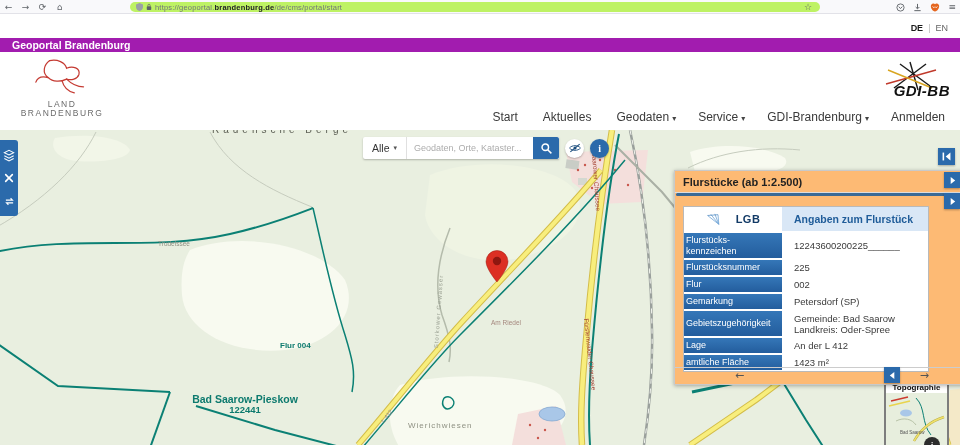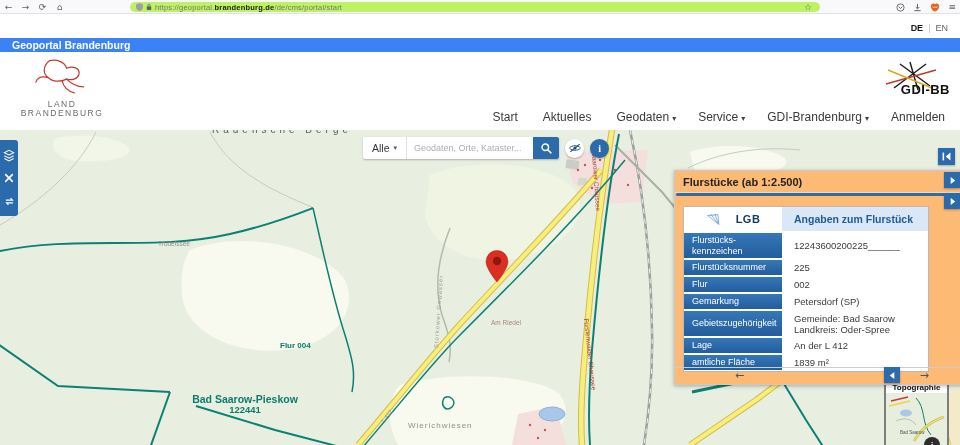--- a/index.html
+++ b/index.html
@@ -22,30 +22,30 @@
                   align-items:center; gap:8px; }
   .chrome-right .ric { font-family:"DejaVu Sans",sans-serif; font-size:9px; color:#5f6368; }
   .star { position:absolute; right:148px; top:1.5px; font-size:9px; color:#5f6368;
           font-family:"DejaVu Sans",sans-serif; }
 
   
   .langrow { left:0; top:14px; width:960px; height:24px; background:#fff; z-index:55; }
   .lang { position:absolute; right:12px; top:9px; font-size:9px; color:#666; }
   .lang b { color:#1a1a1a; }
   .lang .sep { color:#bbb; margin:0 5px; }
-  .portalbar { left:0; top:38px; width:960px; height:14px; background:#3b82f6; color:#fff;
+  .portalbar { left:0; top:38px; width:960px; height:14px; background:#a21caf; color:#fff;
                font-size:10.5px; font-weight:bold; line-height:14px; padding-left:12px; z-index:55; }
 
   
   .sitehead { left:0; top:52px; width:960px; height:78px; background:#fff; z-index:50; }
   .landlogo { position:absolute; left:14px; top:4px; width:96px; text-align:center; }
   .landlogo .lt { font-size:8.5px; letter-spacing:1.5px; color:#6b6b6b; line-height:9px; }
   .gdilogo { position:absolute; right:10px; top:8px; width:76px; height:44px; }
-  .gdilogo span { position:absolute; right:0; top:22px; font-size:13px; font-weight:bold;
-                  color:#111; letter-spacing:.5px; }
+  .gdilogo span { position:absolute; right:0; top:22px; font-size:15px; font-weight:bold;
+                  color:#111; letter-spacing:.5px;font-style:italic; }
   .mainnav { position:absolute; right:12px; top:58px; display:flex; gap:22px;
              font-size:12px; color:#3a3a3a; }
   .mainnav .ni { cursor:pointer; white-space:nowrap; }
   .mainnav .caret { font-size:8px; color:#444; margin-left:3px;
                     font-family:"DejaVu Sans",sans-serif; }
 
   
   .map { left:0; top:130px; width:960px; height:315px; overflow:hidden; background:#e9efe0; z-index:1; }
   .maplab { position:absolute; white-space:nowrap; pointer-events:none; }
   .lab-hills { left:212px; top:-6px; font-size:10px; letter-spacing:4px; color:#5c5f54; }
@@ -103,21 +103,21 @@
   .p-body { position:relative; height:171px; }
   .ftable { position:absolute; left:8px; top:10px; width:246px;
             border:1px solid #b9b9b9; background:#fff; display:grid;
             grid-template-columns:98px 1fr; row-gap:2px; padding-bottom:1px; }
   .hcell-l { background:#fff; display:flex; align-items:center; justify-content:center;
              height:24px; gap:14px; }
   .hcell-l b { font-size:11px; color:#123a66; letter-spacing:.5px; }
   .hcell-r { background:#d9e7f6; color:#1f5c99; font-weight:bold; font-size:10.5px;
              display:flex; align-items:center; padding-left:12px; height:24px; }
   .lcell { background:linear-gradient(#3577b8,#235d9d); color:#fff; font-size:9px;
-           padding:3px 8px; display:flex; align-items:center; white-space:pre-line;
+           padding:3px 2px; display:flex; align-items:center; white-space:pre-line;
            line-height:10.5px; }
   .vcell { background:#fff; font-size:9.5px; color:#3a3a3a; padding:3px 0 3px 12px;
            display:flex; align-items:center; white-space:pre-line; line-height:11px; }
   .pscroll { position:absolute; right:4px; top:2px; width:9px; height:166px;
              background:#f2f2f2; border-radius:4px; }
   .pscroll .thumb { position:absolute; left:1px; top:12px; width:7px; height:84px;
                     background:#c6c6c6; border-radius:4px; cursor:pointer; }
   .pscroll .ar { position:absolute; left:0; width:9px; text-align:center; font-size:6px;
                  color:#8a8a8a; font-family:"DejaVu Sans",sans-serif; cursor:pointer; }
   .p-foot { height:18px; border-top:1px solid #ccc; position:relative; }
@@ -398,21 +398,21 @@
       <div class="vcell" style="height:15px;">Petersdorf (SP)</div>
 
       <div class="lcell" style="height:25px;">Gebietszugehörigkeit</div>
       <div class="vcell" style="height:25px;">Gemeinde: Bad Saarow
 Landkreis: Oder-Spree</div>
 
       <div class="lcell" style="height:15px;">Lage</div>
       <div class="vcell" style="height:15px;">An der L 412</div>
 
       <div class="lcell" style="height:15px;">amtliche Fläche</div>
-      <div class="vcell" style="height:15px;">1839 m²</div>
+      <div class="vcell" style="height:15px;">1423 m²</div>
     </div>
     <div class="pscroll">
       <span class="ar" style="top:1px;">▲</span>
       <div class="thumb"></div>
       <span class="ar" style="bottom:1px;">▼</span>
     </div>
   </div>
   <div class="p-foot">
     <span class="pg prev">←</span>
     <span class="pg next">→</span>

